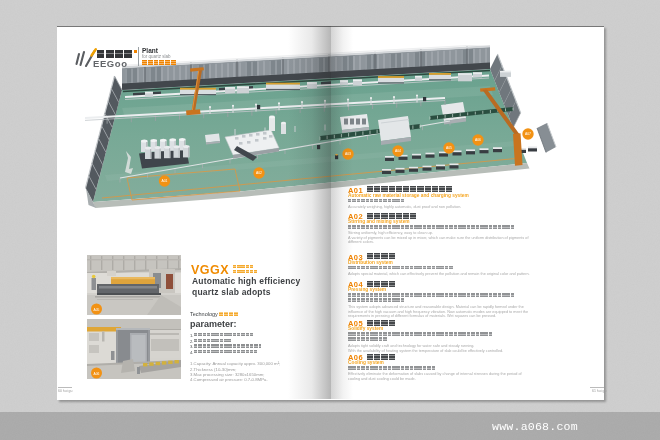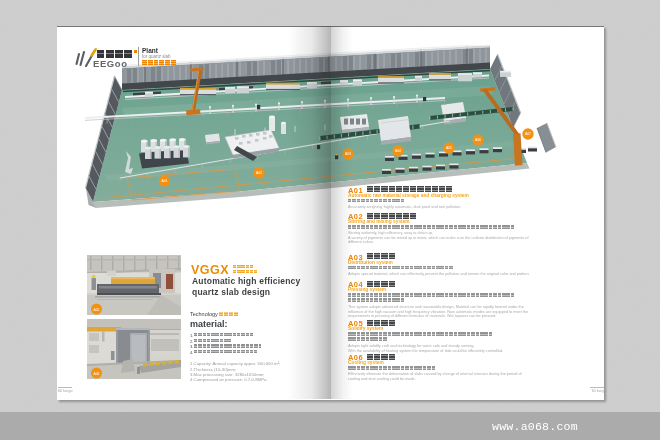--- a/index.html
+++ b/index.html
@@ -488,23 +488,23 @@
     <rect x="50" y="48" width="3" height="7" fill="#8f9295"></rect>
     <polygon points="36,42 46,40 48,52 34,54" fill="#b5b3ae"></polygon>
     <rect x="24" y="32" width="3.5" height="9" fill="#8e9093"></rect>
     <circle cx="9.5" cy="54" r="5.5" fill="#f29214"></circle>
     <text x="9.5" y="55.6" font-size="3.3" fill="#fff" text-anchor="middle" font-family="Liberation Sans, sans-serif">A06</text>
   </svg>
 <div class="abs" style="left:191px;top:263px;font:bold 12.5px 'Liberation Sans',sans-serif;color:#f08b00;letter-spacing:0.5px;">VGGX</div>
 <div class="abs" style="left:233px;top:265px;line-height:0;"><span style="display:inline-block;width:20.2px;height:3.4px;opacity:0.95;background:repeating-linear-gradient(0deg,rgba(255,255,255,0) 0 0.8px,rgba(255,255,255,.40) 0.8px 1.7px),repeating-linear-gradient(90deg,#f5a623 0 3.4px,transparent 3.4px 4.2px);vertical-align:top;"></span></div>
 <div class="abs" style="left:233px;top:270px;line-height:0;"><span style="display:inline-block;width:24.4px;height:3.4px;opacity:0.95;background:repeating-linear-gradient(0deg,rgba(255,255,255,0) 0 0.8px,rgba(255,255,255,.40) 0.8px 1.7px),repeating-linear-gradient(90deg,#f5a623 0 3.4px,transparent 3.4px 4.2px);vertical-align:top;"></span></div>
 <div class="abs" style="left:192px;top:276px;font:bold 8.5px 'Liberation Sans',sans-serif;color:#3f4245;letter-spacing:0.2px;">Automatic high efficiency</div>
-<div class="abs" style="left:192px;top:287px;font:bold 8.5px 'Liberation Sans',sans-serif;color:#3f4245;letter-spacing:0.2px;">quartz slab design</div>
+<div class="abs" style="left:192px;top:287px;font:bold 8.5px 'Liberation Sans',sans-serif;color:#3f4245;letter-spacing:0.2px;">quartz slab adopts</div>
 <div class="abs" style="left:190px;top:312px;font:5.5px 'Liberation Sans',sans-serif;color:#3f4245;line-height:5.5px;">Technology<span style="display:inline-block;margin-left:1px;vertical-align:top;"><span style="display:inline-block;width:19.2px;height:4.2px;opacity:0.95;background:repeating-linear-gradient(0deg,rgba(255,255,255,0) 0 0.9px,rgba(255,255,255,.40) 0.9px 1.8px),repeating-linear-gradient(90deg,#f5a623 0 4.2px,transparent 4.2px 5.0px);vertical-align:top;"></span></span></div>
-<div class="abs" style="left:190px;top:319px;font:bold 9px 'Liberation Sans',sans-serif;color:#3f4245;">material:</div>
+<div class="abs" style="left:190px;top:319px;font:bold 9px 'Liberation Sans',sans-serif;color:#3f4245;">parameter:</div>
 <div class="abs" style="left:190px;top:333px;">
     <div style="height:5.6px;line-height:4.2px;"><span style="font:4.2px 'Liberation Sans',sans-serif;color:#4a4d50;vertical-align:top;">1.</span><span style="display:inline-block;width:59.3px;height:3.4px;opacity:0.62;background:repeating-linear-gradient(0deg,rgba(255,255,255,0) 0 0.8px,rgba(255,255,255,.40) 0.8px 1.7px),repeating-linear-gradient(90deg,#4a4d50 0 3.4px,transparent 3.4px 4.3px);vertical-align:top;"></span></div>
     <div style="height:5.6px;line-height:4.2px;"><span style="font:4.2px 'Liberation Sans',sans-serif;color:#4a4d50;vertical-align:top;">2.</span><span style="display:inline-block;width:37.8px;height:3.4px;opacity:0.62;background:repeating-linear-gradient(0deg,rgba(255,255,255,0) 0 0.8px,rgba(255,255,255,.40) 0.8px 1.7px),repeating-linear-gradient(90deg,#4a4d50 0 3.4px,transparent 3.4px 4.3px);vertical-align:top;"></span></div>
     <div style="height:5.6px;line-height:4.2px;"><span style="font:4.2px 'Liberation Sans',sans-serif;color:#4a4d50;vertical-align:top;">3.</span><span style="display:inline-block;width:67.9px;height:3.4px;opacity:0.62;background:repeating-linear-gradient(0deg,rgba(255,255,255,0) 0 0.8px,rgba(255,255,255,.40) 0.8px 1.7px),repeating-linear-gradient(90deg,#4a4d50 0 3.4px,transparent 3.4px 4.3px);vertical-align:top;"></span></div>
     <div style="height:5.6px;line-height:4.2px;"><span style="font:4.2px 'Liberation Sans',sans-serif;color:#4a4d50;vertical-align:top;">4.</span><span style="display:inline-block;width:63.6px;height:3.4px;opacity:0.62;background:repeating-linear-gradient(0deg,rgba(255,255,255,0) 0 0.8px,rgba(255,255,255,.40) 0.8px 1.7px),repeating-linear-gradient(90deg,#4a4d50 0 3.4px,transparent 3.4px 4.3px);vertical-align:top;"></span></div>
   </div>
 <div class="abs" style="left:190px;top:361px;">
     <div style="width:300px;transform:scale(.5);transform-origin:0 0;font:8.6px 'Liberation Sans',sans-serif;color:#9a9a9a;line-height:10.6px;">
       <div>1.Capacity: Annual capacity appro. 300,000 m²;</div>
       <div>2.Thickness (10-30)mm;</div>

